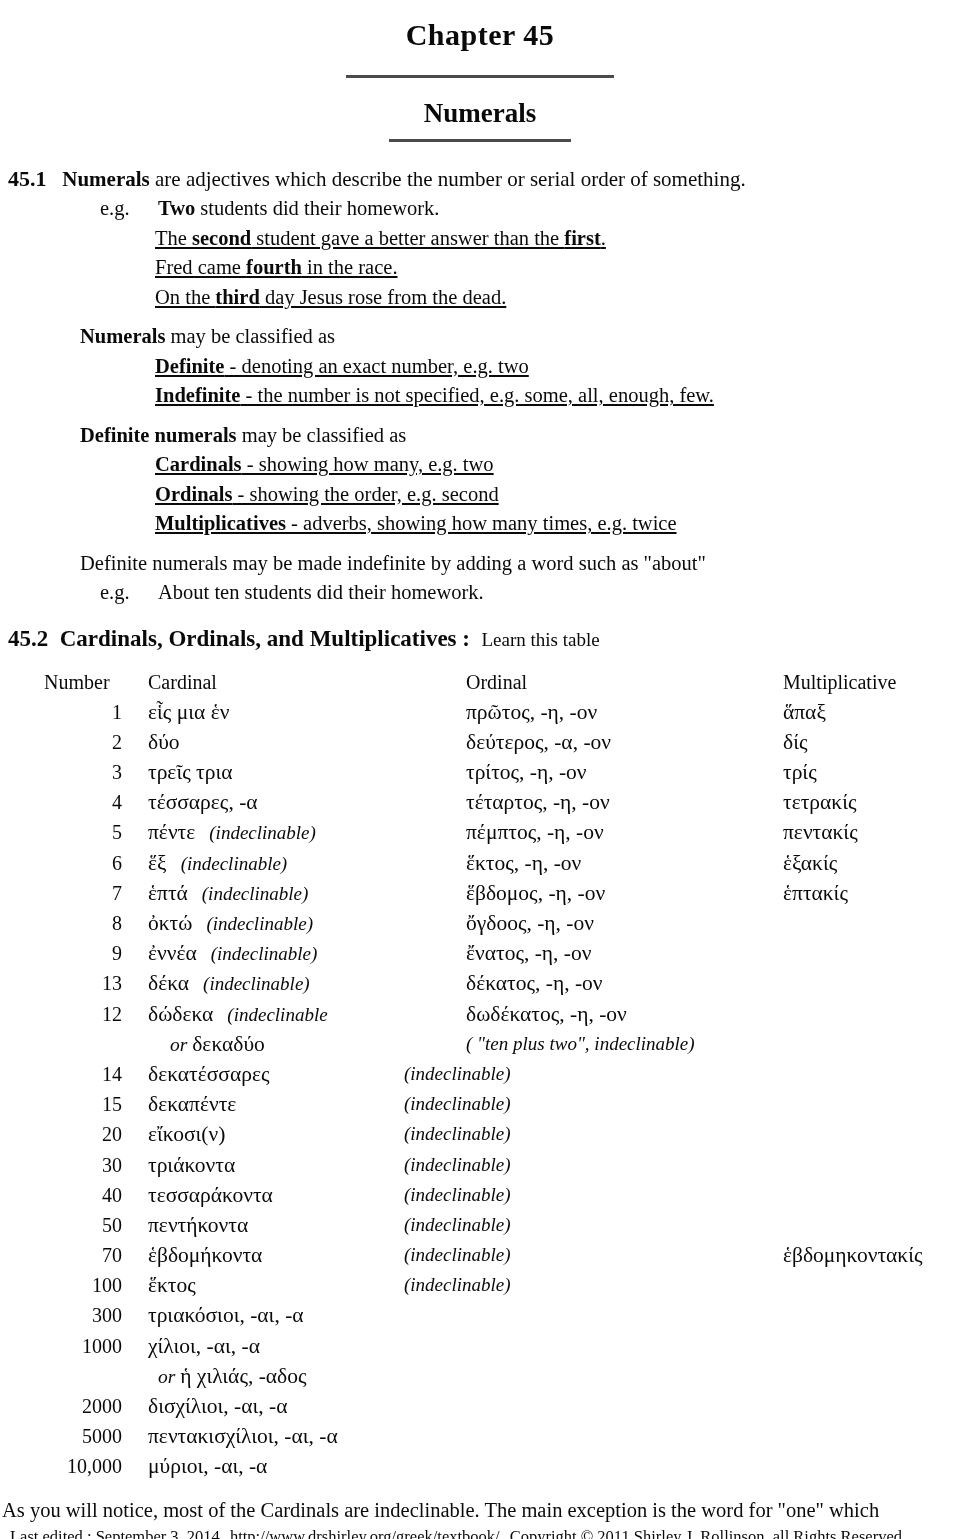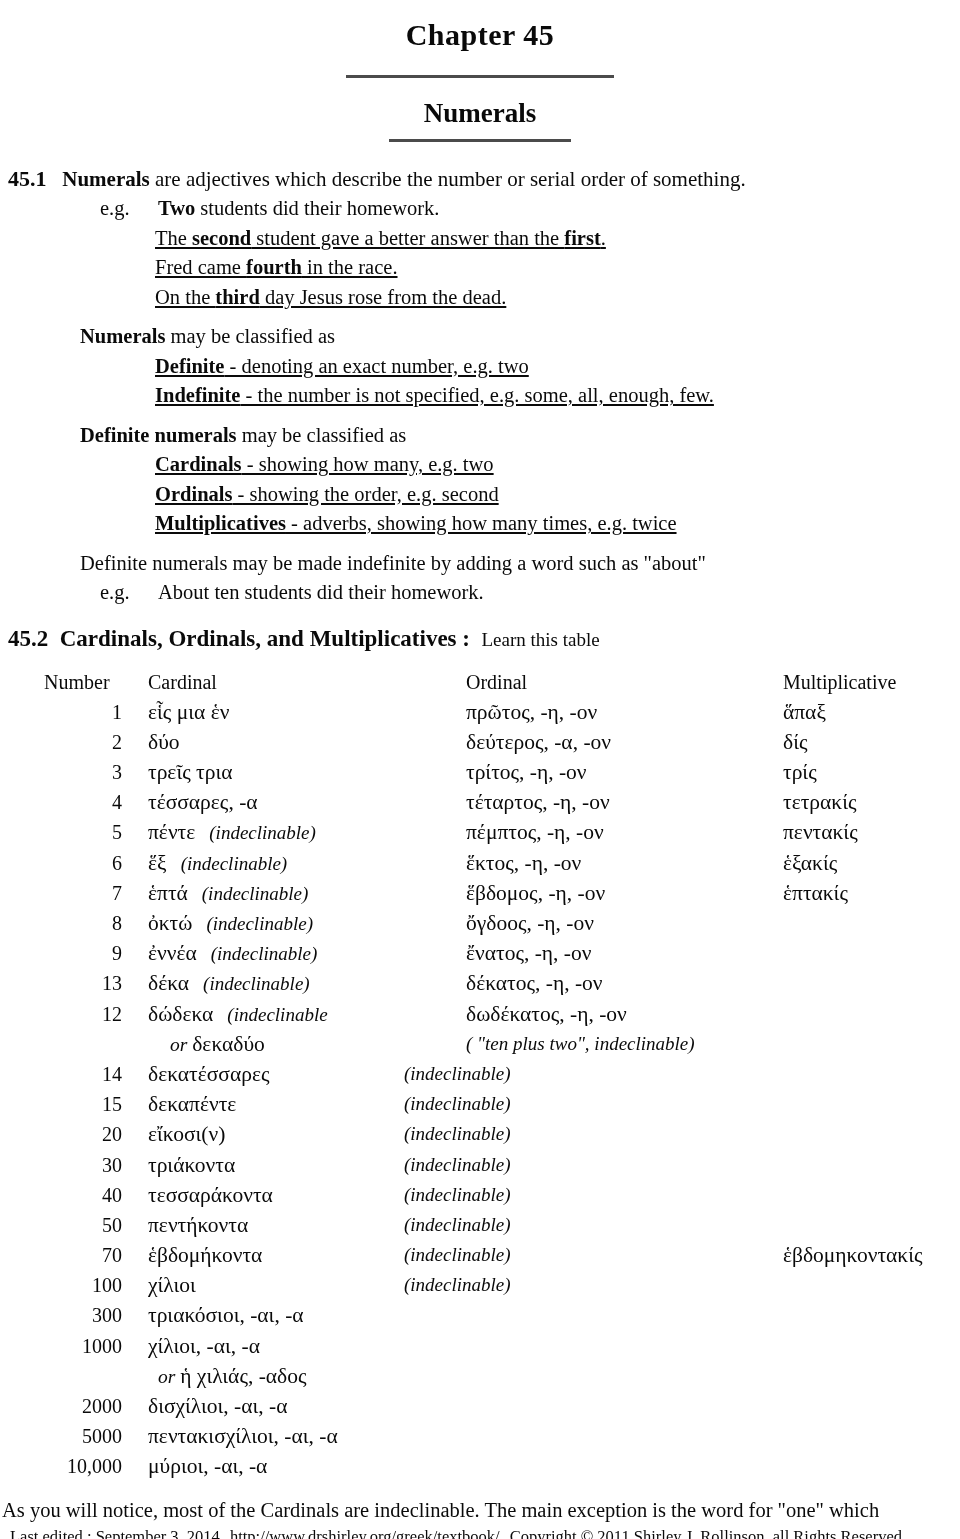--- a/index.html
+++ b/index.html
@@ -373,21 +373,21 @@
           <span class="c-mult"></span>
         </div>
         <div class="trow">
           <span class="c-num">70</span>
           <span class="c-card"><span>ἑβδομήκοντα</span></span>
           <span class="c-ord indec" style="left: 404px;">(indeclinable)</span>
           <span class="c-mult">ἑβδομηκοντακίς</span>
         </div>
         <div class="trow">
           <span class="c-num">100</span>
-          <span class="c-card"><span>χίλιοι</span></span>
+          <span class="c-card"><span>ἕκτος</span></span>
           <span class="c-ord indec" style="left: 404px;">(indeclinable)</span>
           <span class="c-mult"></span>
         </div>
         <div class="trow">
           <span class="c-num">300</span>
           <span class="c-card"><span>τριακόσιοι, -αι, -α</span></span>
           <span class="c-ord"></span>
           <span class="c-mult"></span>
         </div>
         <div class="trow">

